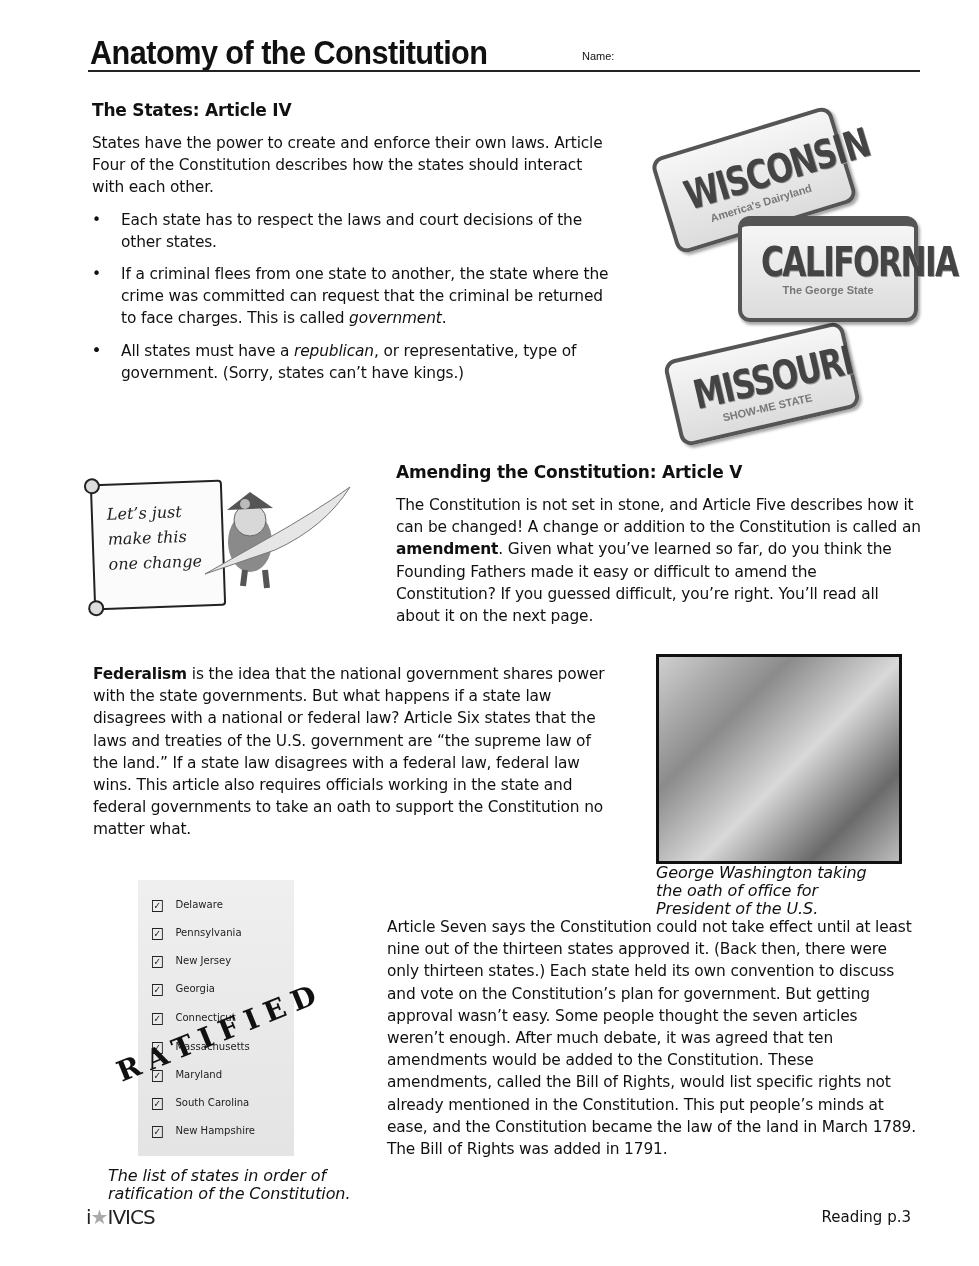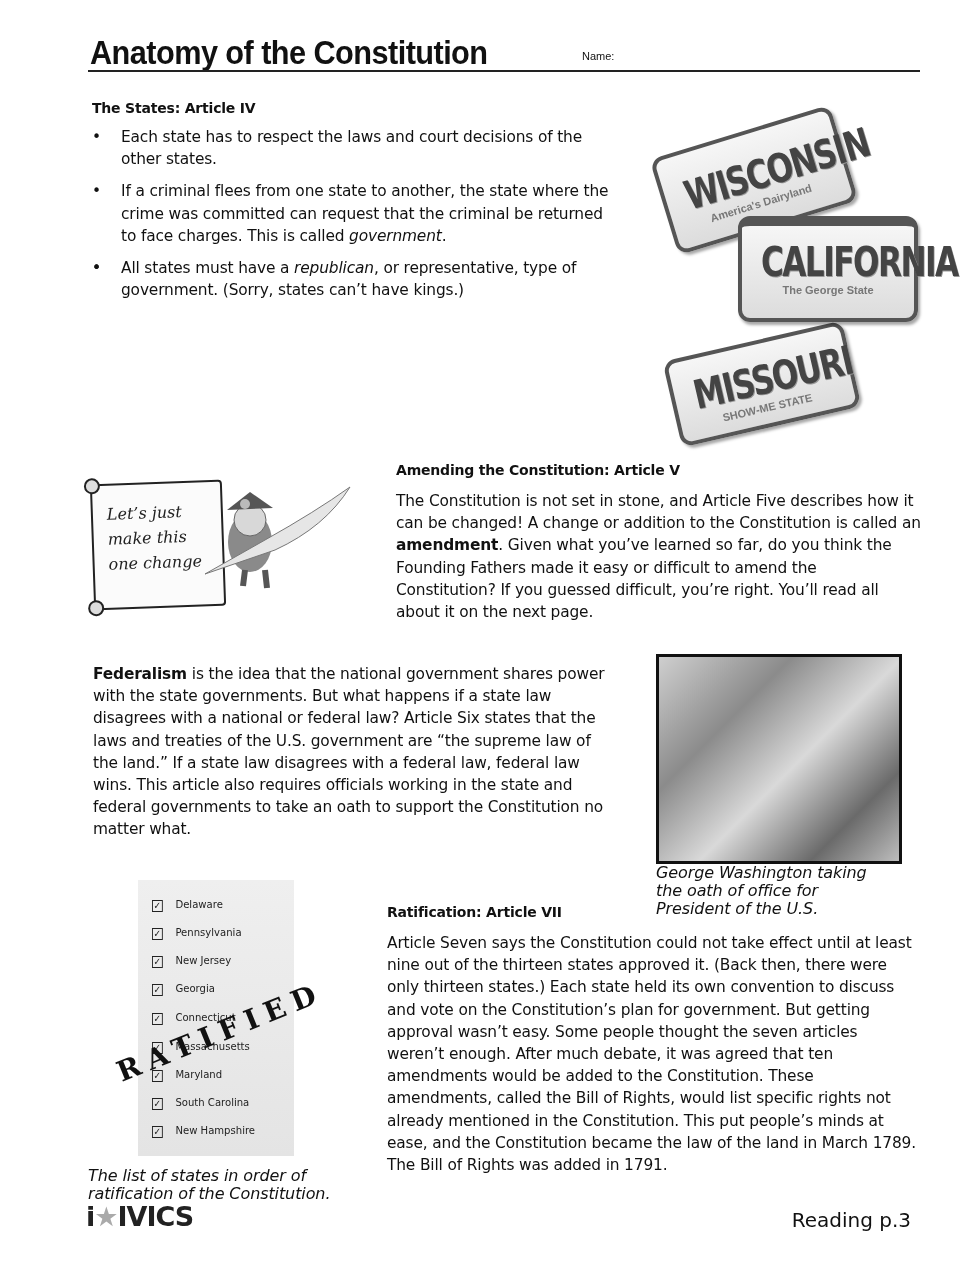--- a/index.html
+++ b/index.html
@@ -3,28 +3,28 @@
 <meta charset="utf-8">
 <style>
   html, body { margin: 0; padding: 0; background: #ffffff; }
   body { width: 979px; height: 1266px; position: relative; overflow: hidden;
          font-family: "DejaVu Sans", sans-serif; color: #111; }
   .abs { position: absolute; }
   .title { left: 90px; top: 34px; font-size: 33px; font-weight: bold; letter-spacing: -0.6px;
            font-family: "Liberation Sans", sans-serif; transform: scaleX(0.93); transform-origin: left top; }
   .name-label { left: 582px; top: 50px; font-size: 11px; font-family: "Liberation Sans", sans-serif; }
   .title-rule { left: 88px; top: 70px; width: 832px; height: 1.5px; background: #222; }
-  h2 { margin: 0; font-size: 14px; font-weight: bold; font-family: "DejaVu Sans", sans-serif; letter-spacing: -0.2px; }
+  h2 { margin: 0; font-size: 17px; font-weight: bold; font-family: "DejaVu Sans", sans-serif; letter-spacing: -0.2px; }
   .para { font-size: 15.4px; line-height: 22.2px; letter-spacing: -0.15px; margin: 0; }
   .bullets { list-style: none; margin: 0; padding: 0; }
   .bullets li { position: relative; padding-left: 29px; font-size: 15.4px; line-height: 22.2px; margin-top: 10px; letter-spacing: -0.15px; }
   .bullets li .dot { position: absolute; left: 0; top: 0; }
   .caption { font-size: 16px; font-style: italic; line-height: 18px; letter-spacing: -0.1px; }
-  .footer-page { right: 68px; top: 1208px; font-size: 20px; }
-  .logo { left: 86px; top: 1203px; font-family: "DejaVu Sans", sans-serif; font-weight: 700; font-size: 27px;
+  .footer-page { right: 68px; top: 1208px; font-size: 15px; }
+  .logo { left: 86px; top: 1203px; font-family: "DejaVu Sans", sans-serif; font-weight: 400; font-size: 20px;
           color: #222; letter-spacing: -1px; line-height: 28px; }
   .logo .star { color: #aaa; }
   
   .plate { position: absolute; background: linear-gradient(#f6f6f6, #dcdcdc); border: 4px solid #555;
            border-radius: 12px; box-shadow: 2px 3px 3px rgba(0,0,0,0.35); text-align: center; }
   .plate .big { font-family: "DejaVu Sans", sans-serif; font-weight: bold; color: #444; font-size: 40px;
                 letter-spacing: -2px; transform: scaleX(0.78); display: block; line-height: 44px;
                 text-shadow: 1px 1px 0 #999; }
   .plate .small { font-family: "Liberation Sans", sans-serif; font-weight: bold; color: #777; font-size: 11px; display: block; }
   
@@ -43,20 +43,21 @@
 </style>
 </head>
 <body>
 
 <div class="abs title">Anatomy of the Constitution</div>
 <div class="abs name-label">Name:</div>
 <div class="abs title-rule"></div>
 
 <div class="abs" style="left:92px; top:100px; width:520px;">
   <h2>The States: Article IV</h2>
+  <p class="para" style="margin-top:12px;">States have the power to create and enforce their own laws. Article Four of the Constitution describes how the states should interact with each other.</p>
   <ul class="bullets">
     <li><span class="dot">•</span><span>Each state has to respect the laws and court decisions of the other states.</span></li>
     <li><span class="dot">•</span><span>If a criminal flees from one state to another, the state where the crime was committed can request that the criminal be returned to face charges. This is called </span><em>government</em><span>.</span></li>
     <li><span class="dot">•</span></li>
     <li><span class="dot">•</span><span>All states must have a </span><em>republican</em><span>, or representative, type of government. (Sorry, states can’t have kings.)</span></li>
   </ul>
 </div>
 
 <div class="plate" style="left:660px; top:130px; width:180px; height:92px; transform:rotate(-17deg);">
   <span class="big" style="margin-top:20px;">WISCONSIN</span>
@@ -106,21 +107,20 @@
   <div class="check-row" style="top:46px;"><span class="box">✓</span><span>Pennsylvania</span></div>
   <div class="check-row" style="top:74px;"><span class="box">✓</span><span>New Jersey</span></div>
   <div class="check-row" style="top:102px;"><span class="box">✓</span><span>Georgia</span></div>
   <div class="check-row" style="top:131px;"><span class="box">✓</span><span>Connecticut</span></div>
   <div class="check-row" style="top:160px;"><span class="box">✓</span><span>Massachusetts</span></div>
   <div class="check-row" style="top:188px;"><span class="box">✓</span><span>Maryland</span></div>
   <div class="check-row" style="top:216px;"><span class="box">✓</span><span>South Carolina</span></div>
   <div class="check-row" style="top:244px;"><span class="box">✓</span><span>New Hampshire</span></div>
 </div>
 <div class="abs stamp" style="top:1058px;">RATIFIED</div>
-<div class="abs caption" style="left:88px; top:1167px; width:270px;">The list of states in order of ratification of the Constitution.</div>
+<div class="abs caption" style="left:108px; top:1167px; width:270px;">The list of states in order of ratification of the Constitution.</div>
 
 <div class="abs" style="left:387px; top:904px; width:530px;">
-  <h2>Ratification: Article VII</h2>
   <p class="para" style="margin-top:12px;">Article Seven says the Constitution could not take effect until at least nine out of the thirteen states approved it. (Back then, there were only thirteen states.) Each state held its own convention to discuss and vote on the Constitution’s plan for government. But getting approval wasn’t easy. Some people thought the seven articles weren’t enough. After much debate, it was agreed that ten amendments would be added to the Constitution. These amendments, called the Bill of Rights, would list specific rights not already mentioned in the Constitution. This put people’s minds at ease, and the Constitution became the law of the land in March 1789. The Bill of Rights was added in 1791.</p>
 </div>
 
 <div class="abs logo"><span>i</span><span class="star">★</span><span>IVICS</span></div>
 <div class="abs footer-page">Reading p.3</div>
 
 </body></html>

